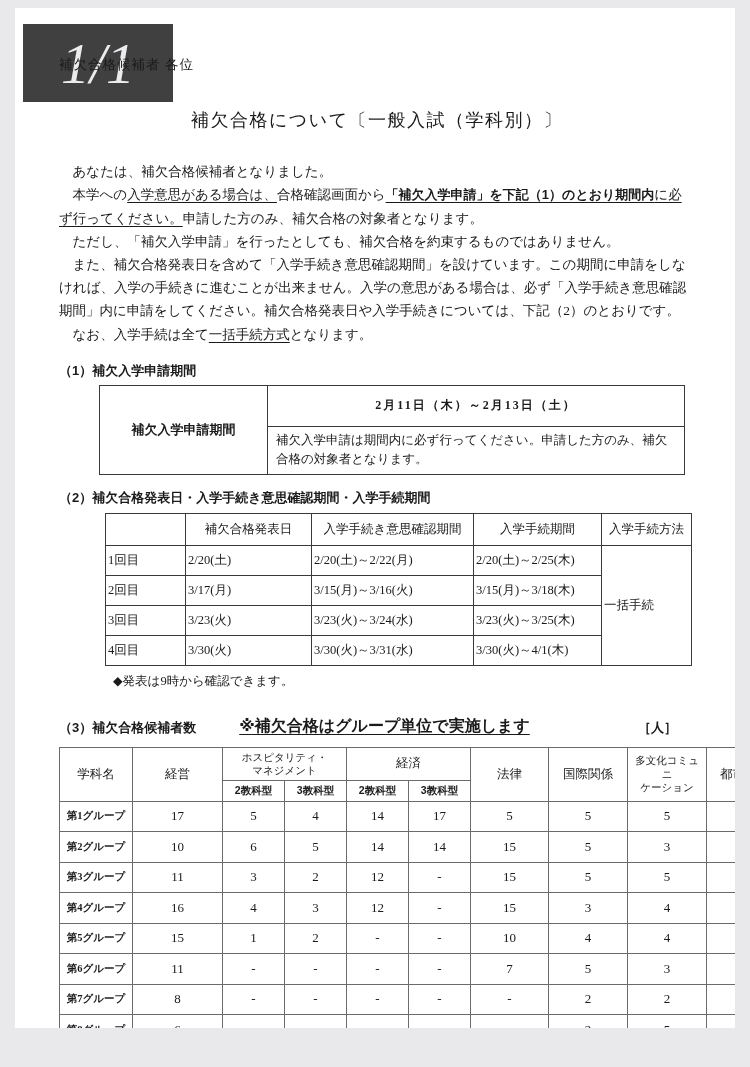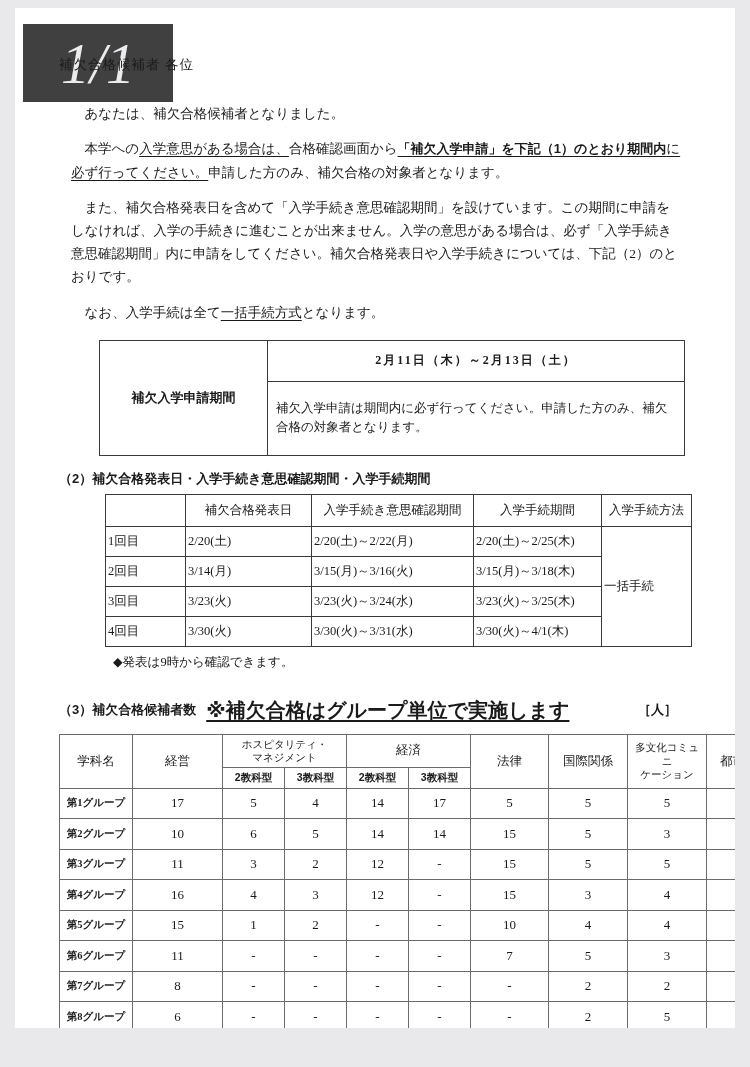--- a/index.html
+++ b/index.html
@@ -42,21 +42,21 @@
     text-align:center;
     font-size:18px;
     letter-spacing:1.5px;
     margin-top:34px;
   }
   .intro{
     margin-top:28px;
     font-size:13.5px;
     line-height:1.72;
   }
-  .intro p{margin:12px;}
+  .intro p{margin:0;}
   .run-u{text-decoration:underline; text-underline-offset:3px;}
   .run-b{font-weight:bold; font-family:"Liberation Sans","DejaVu Sans",sans-serif; font-size:13px;}
   .sec-heading{
     font-family:"Liberation Sans","DejaVu Sans",sans-serif;
     font-weight:bold;
     font-size:13px;
     margin:0;
   }
   
   .sec1{margin-top:16px;}
@@ -77,21 +77,21 @@
   .tbl1 .bigdate{
     text-align:center;
     font-weight:bold;
     font-size:12px;
     letter-spacing:2px;
     height:38px;
   }
   .tbl1 .note{
     font-size:12.5px;
     line-height:1.55;
-    padding:17px 8px;
+    padding:4px 8px;
     margin-top:48px;
   }
   
   .sec2{margin-top:14px;}
   .tbl2{
     margin:6px 0 0 46px;
     width:586px;
     table-layout:fixed;
     font-size:12.5px;
   }
@@ -103,28 +103,29 @@
   }
   .tbl2 thead th{height:29px;}
   .sched-note{
     margin:7px 0 0 54px;
     font-size:12.5px;
   }
   
   .sec3{margin-top:26px;}
   .sec3-head{
     display:flex;
-    align-items:center;
+    align-items:flex-end;
     font-family:"Liberation Sans","DejaVu Sans",sans-serif;
     font-weight:bold;
     font-size:13px;
+    gap:33px;
   }
   .sec3-note{
     margin-left:10px;
-    font-size:20px;
+    font-size:16px;
     text-decoration:underline;
     text-underline-offset:3px;
   }
   .unit{margin-left:auto; margin-right:18px; font-size:13px;}
   .tbl3{
     margin-top:10px;
     width:644px;
     table-layout:fixed;
     font-size:13px;
   }
@@ -151,29 +152,32 @@
 </style>
 </head>
 <body>
 
 <div class="page">
 
   <div class="watermark">1/1</div>
 
   <div class="recipient">補欠合格候補者  各位</div>
 
+  <div class="doc-title">補欠合格について〔一般入試（学科別）〕</div>
 
   <div class="intro" id="intro">
       <p><span>　あなたは、補欠合格候補者となりました。</span></p>
       <p><span>　本学への</span><span class="run-u">入学意思がある場合は、</span><span>合格確認画面から</span><span class="run-u run-b">「補欠入学申請」を下記（1）のとおり期間内</span><span class="run-u">に必ず行ってください。</span><span>申請した方のみ、補欠合格の対象者となります。</span></p>
+      <p><span>　ただし、「補欠入学申請」を行ったとしても、補欠合格を約束するものではありません。</span></p>
       <p><span>　また、補欠合格発表日を含めて「入学手続き意思確認期間」を設けています。この期間に申請をしなければ、入学の手続きに進むことが出来ません。入学の意思がある場合は、必ず「入学手続き意思確認期間」内に申請をしてください。補欠合格発表日や入学手続きについては、下記（2）のとおりです。</span></p>
       <p><span>　なお、入学手続は全て</span><span class="run-u">一括手続方式</span><span>となります。</span></p>
     </div>
 
   <div class="sec1">
+    <p class="sec-heading">（1）補欠入学申請期間</p>
     <table class="tbl1">
       <tbody>
           <tr>
         <td class="lbl" rowspan="2">補欠入学申請期間</td>
         <td class="bigdate">2月11日（木）～2月13日（土）</td>
       </tr>
       <tr>
         <td class="note">補欠入学申請は期間内に必ず行ってください。申請した方のみ、補欠合格の対象者となります。</td>
       </tr>
     </tbody>
@@ -202,21 +206,21 @@
       <tbody>
           <tr>
             <td>1回目</td>
             <td>2/20(土)</td>
             <td>2/20(土)～2/22(月)</td>
             <td>2/20(土)～2/25(木)</td>
             <td rowspan="4">一括手続</td>
           </tr>
           <tr>
             <td>2回目</td>
-            <td>3/14(月)</td>
+            <td>3/17(月)</td>
             <td>3/15(月)～3/16(火)</td>
             <td>3/15(月)～3/18(木)</td>
           </tr>
           <tr>
             <td>3回目</td>
             <td>3/23(火)</td>
             <td>3/23(火)～3/24(水)</td>
             <td>3/23(火)～3/25(木)</td>
           </tr>
           <tr>

